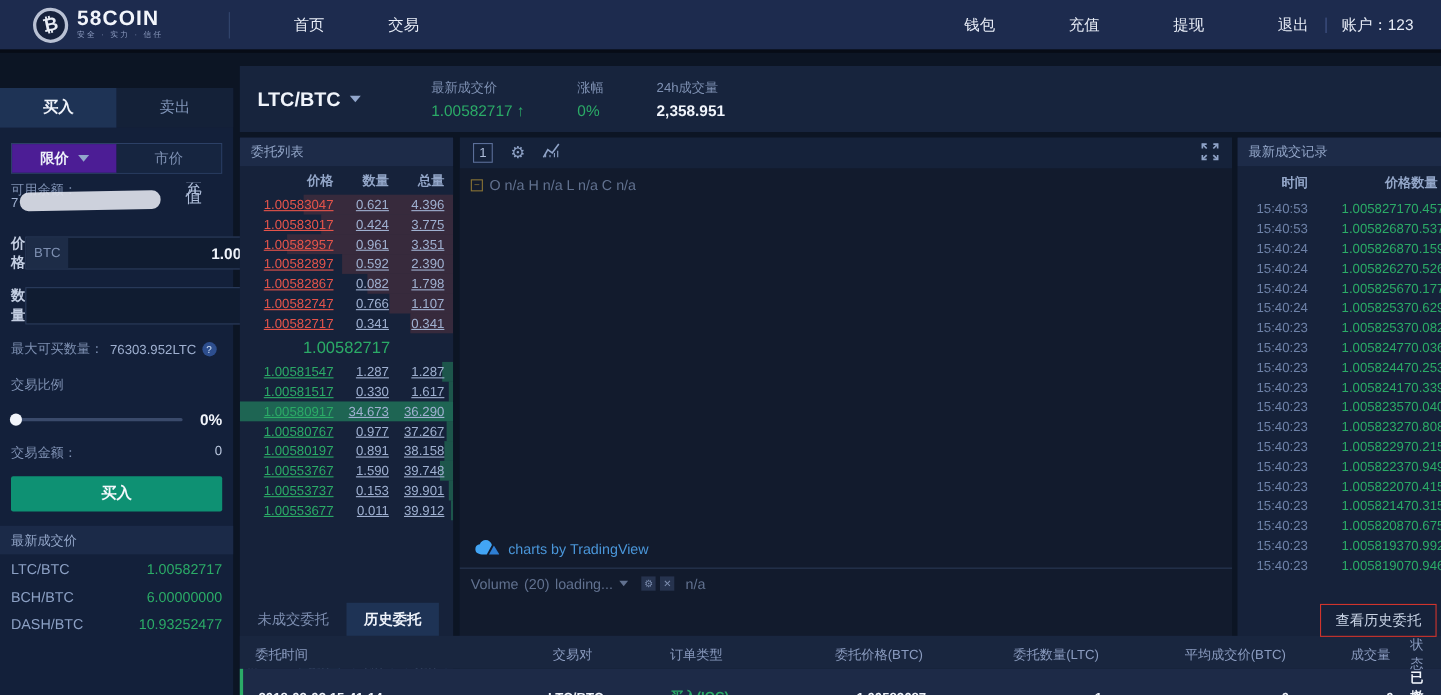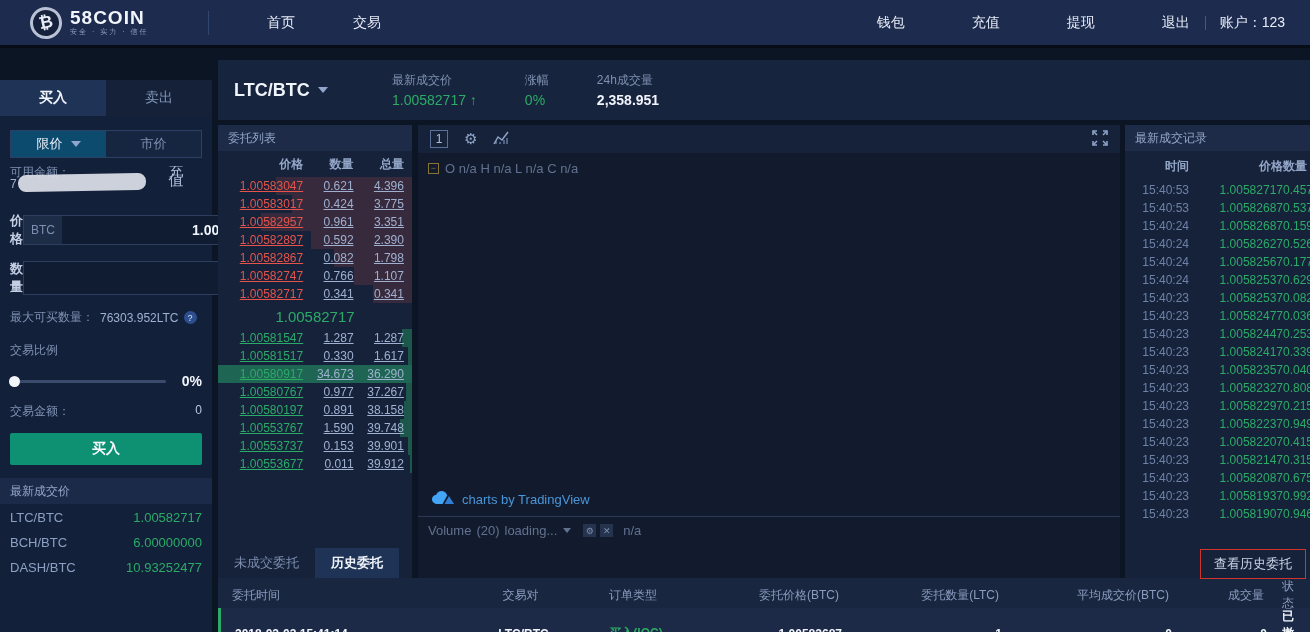--- a/index.html
+++ b/index.html
@@ -28,21 +28,21 @@
 
   
   .sidebar { position:absolute; top:80px; left:0; width:212px; bottom:0; background:#13203a; }
   .side-tabs { display:flex; height:36px; }
   .side-tab { flex:1; display:flex; align-items:center; justify-content:center; font-size:14px; cursor:pointer; }
   .side-tab.active { background:#1e3355; color:#f0f4fb; font-weight:bold; }
   .side-tab.inactive { background:#142138; color:#8296ba; }
   .side-body { padding:14px 10px 0 10px; position:relative; }
   .seg { display:flex; height:28px; border:1px solid #2c4066; }
   .seg-opt { flex:1; display:flex; align-items:center; justify-content:center; font-size:13px; cursor:pointer; }
-  .seg-opt.active { background:#0c4a6e; color:#eef2fa; font-weight:normal; }
+  .seg-opt.active { background:#4c1d95; color:#eef2fa; font-weight:bold; }
   .seg-opt.inactive { background:#162540; color:#7e90b2; }
   .caret-down { width:0; height:0; border-left:5px solid transparent; border-right:5px solid transparent;
     border-top:6px solid #92a6cc; margin-left:8px; }
   .avail-row { margin-top:10px; height:34px; position:relative; color:#7e90b2; font-size:12px; }
   .avail-label { position:absolute; top:-4px; left:0; }
   .avail-val { position:absolute; top:9px; left:0; color:#9fb0d0; }
   .redact { position:absolute; top:6px; left:8px; width:128px; height:17px; background:#dde1ea;
     opacity:.92; border-radius:8px; transform:rotate(-1deg); }
   .deposit-stack { position:absolute; top:-2px; right:18px; width:16px; height:26px; overflow:hidden;
     line-height:.62; font-size:15px; color:#aebdd9; cursor:pointer; text-align:center; }

